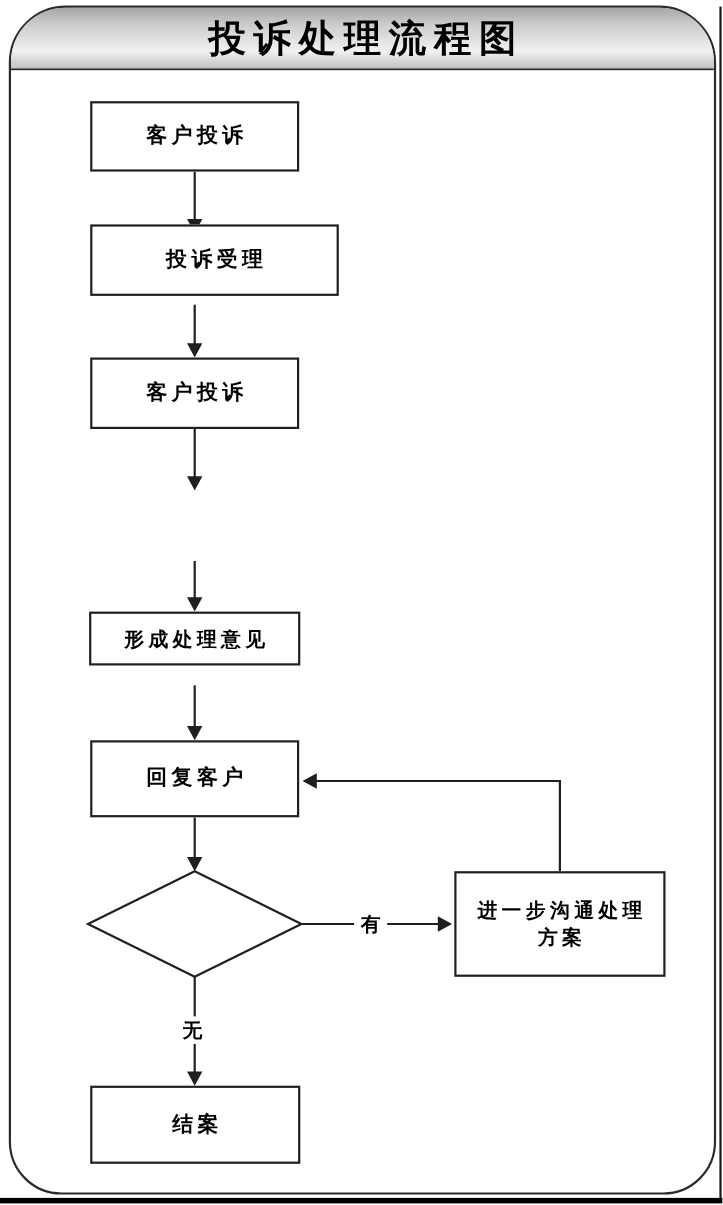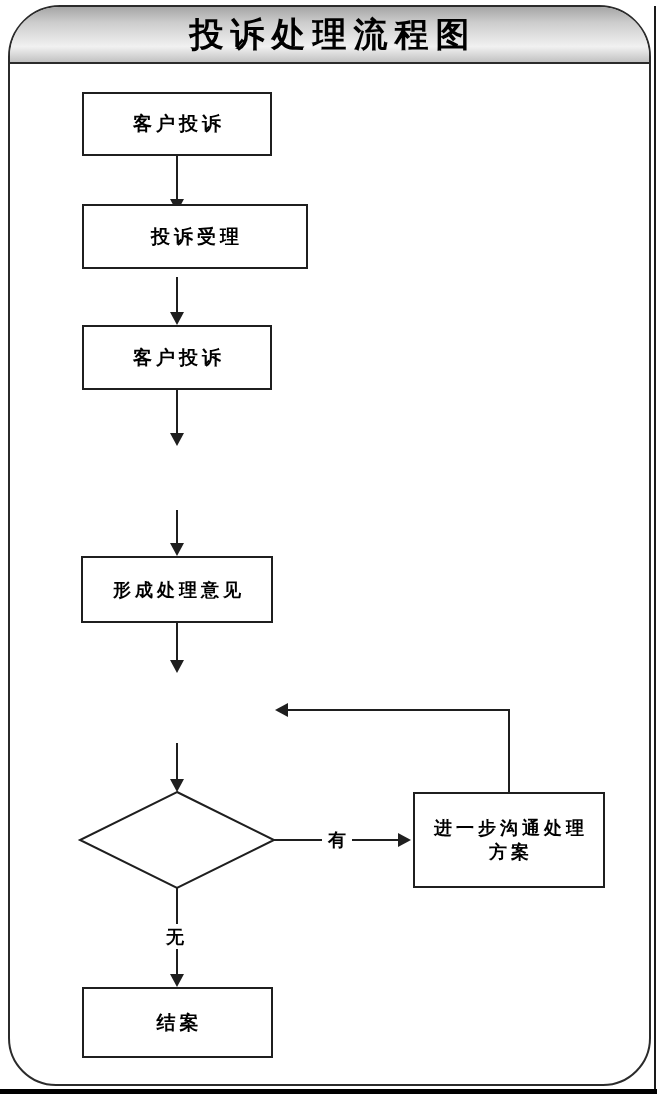--- a/index.html
+++ b/index.html
@@ -142,24 +142,27 @@
 
   <div class="node" style="left:82px;top:204px;width:226px;height:65px">
     <span class="inner">投诉受理</span>
   </div>
 
   <div class="node" style="left:82px;top:325px;width:190px;height:65px">
     <span class="inner">客户投诉</span>
   </div>
 
 
-  <div class="node" style="left:81px;top:556px;width:192px;height:67px;font-size:18px;letter-spacing:4px">
+  <div class="node" style="left:81px;top:556px;width:192px;height:49px;font-size:18px;letter-spacing:4px">
     <span class="inner">形成处理意见</span>
   </div>
 
+  <div class="node" style="left:82px;top:673px;width:190px;height:70px">
+    <span class="inner">回复客户</span>
+  </div>
 
 
   <div class="node" style="left:82px;top:987px;width:191px;height:71px">
     <span class="inner">结案</span>
   </div>
 
   <div class="node node-wrap" style="left:413px;top:792px;width:192px;height:96px;font-size:18px;letter-spacing:4px">
     <span class="inner">进一步沟通处理方案</span>
   </div>
 

